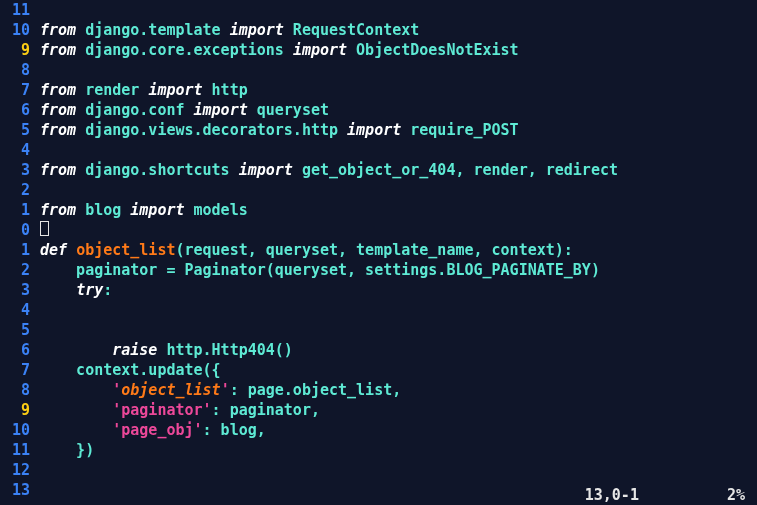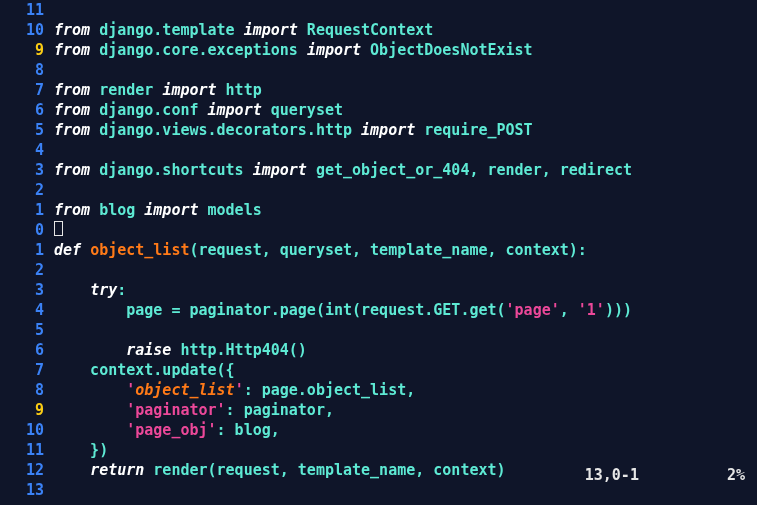--- a/index.html
+++ b/index.html
@@ -17,21 +17,21 @@
   }
   .editor {
     position: relative;
     width: 100%;
     height: 100%;
   }
   .line {
     display: flex;
     align-items: flex-start;
     white-space: pre;
-    padding-left: 22px;
+    padding-left: 8px;
   }
   .gutter {
     width: 22px;
     text-align: right;
     margin-right: 10px;
     flex-shrink: 0;
   }
   .ln-blue   { color: #3b82f6; } 
   .ln-yellow { color: #facc15; } 
   .code { white-space: pre; }                 
@@ -45,21 +45,21 @@
     display: inline-block;
     width: 9px;
     height: 15px;
     border: 1px solid #e6e6e6;
     vertical-align: -1px;
     box-sizing: border-box;
   }
 
   .status {
     position: absolute;
-    bottom: 20px;
+    bottom: 0;
     right: 0;
     width: 100%;
     display: flex;
     justify-content: flex-end;
     padding-right: 12px;
     box-sizing: border-box;
     color: #e6e6e6;
   }
   .status .pos { margin-right: 88px; }
 </style>
@@ -74,30 +74,30 @@
       <div class="line"><span class="gutter ln-blue">8</span><span class="code"></span></div>
       <div class="line"><span class="gutter ln-blue">7</span><span class="code"><span class="tok-kw-it">from</span><span class="tok-default"> render </span><span class="tok-kw-it">import</span><span class="tok-default"> http</span></span></div>
       <div class="line"><span class="gutter ln-blue">6</span><span class="code"><span class="tok-kw-it">from</span><span class="tok-default"> django.conf </span><span class="tok-kw-it">import</span><span class="tok-default"> queryset</span></span></div>
       <div class="line"><span class="gutter ln-blue">5</span><span class="code"><span class="tok-kw-it">from</span><span class="tok-default"> django.views.decorators.http </span><span class="tok-kw-it">import</span><span class="tok-default"> require_POST</span></span></div>
       <div class="line"><span class="gutter ln-blue">4</span></div>
       <div class="line"><span class="gutter ln-blue">3</span><span class="code"><span class="tok-kw-it">from</span><span class="tok-default"> django.shortcuts </span><span class="tok-kw-it">import</span><span class="tok-default"> get_object_or_404, render, redirect</span></span></div>
       <div class="line"><span class="gutter ln-blue">2</span><span class="code"></span></div>
       <div class="line"><span class="gutter ln-blue">1</span><span class="code"><span class="tok-kw-it">from</span><span class="tok-default"> blog </span><span class="tok-kw-it">import</span><span class="tok-default"> models</span></span></div>
       <div class="line"><span class="gutter ln-blue">0</span><span class="code"><span class="cursor-box"></span></span></div>
       <div class="line"><span class="gutter ln-blue">1</span><span class="code"><span class="tok-kw-it">def</span><span class="tok-default"> </span><span class="tok-func">object_list</span><span class="tok-default">(request, queryset, template_name, context):</span></span></div>
-      <div class="line"><span class="gutter ln-blue">2</span></div>
+      <div class="line"><span class="gutter ln-blue">2</span><span class="code"><span class="tok-default">    paginator = Paginator(queryset, settings.BLOG_PAGINATE_BY)</span></span></div>
       <div class="line"><span class="gutter ln-blue">3</span><span class="code"><span class="tok-default">    </span><span class="tok-kw-it">try</span><span class="tok-default">:</span></span></div>
-      <div class="line"><span class="gutter ln-blue">4</span><span class="code"><span class="tok-default">        page = paginator.page(int(request.GET.get(</span><span class="tok-str">'page'</span><span class="tok-default">, </span><span class="tok-str">'1'</span><span class="tok-default">)))</span></span></div>
+      <div class="line"><span class="gutter ln-blue">4</span></div>
       <div class="line"><span class="gutter ln-blue">5</span></div>
       <div class="line"><span class="gutter ln-blue">6</span><span class="code"><span class="tok-default">        </span><span class="tok-kw-it">raise</span><span class="tok-default"> http.Http404()</span></span></div>
       <div class="line"><span class="gutter ln-blue">7</span><span class="code"><span class="tok-default">    context.update({</span></span></div>
       <div class="line"><span class="gutter ln-blue">8</span><span class="code"><span class="tok-default">        </span><span class="tok-str">'</span><span class="tok-funcit">object_list</span><span class="tok-str">'</span><span class="tok-default">: page.object_list,</span></span></div>
       <div class="line"><span class="gutter ln-yellow">9</span><span class="code"><span class="tok-default">        </span><span class="tok-str">'paginator'</span><span class="tok-default">: paginator,</span></span></div>
       <div class="line"><span class="gutter ln-blue">10</span><span class="code"><span class="tok-default">        </span><span class="tok-str">'page_obj'</span><span class="tok-default">: blog,</span></span></div>
       <div class="line"><span class="gutter ln-blue">11</span><span class="code"><span class="tok-default">    })</span></span></div>
-      <div class="line"><span class="gutter ln-blue">12</span><span class="code"><span class="tok-default">    </span><span class="tok-kw-it">return</span><span class="tok-default"> render(request, template_name, context)</span></span></div>
+      <div class="line"><span class="gutter ln-blue">12</span></div>
       <div class="line"><span class="gutter ln-blue">13</span><span class="code"></span></div>
     </div>
   <div class="status">
     <span class="pos">13,0-1</span>
     <span>2%</span>
   </div>
 </div>
 
 </body></html>

